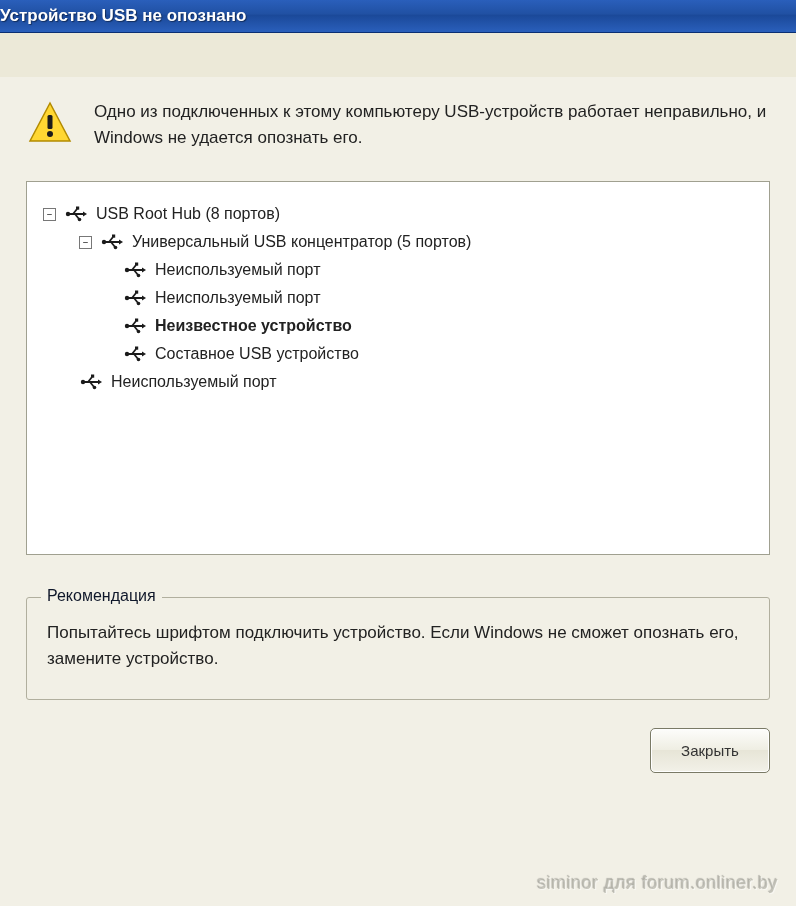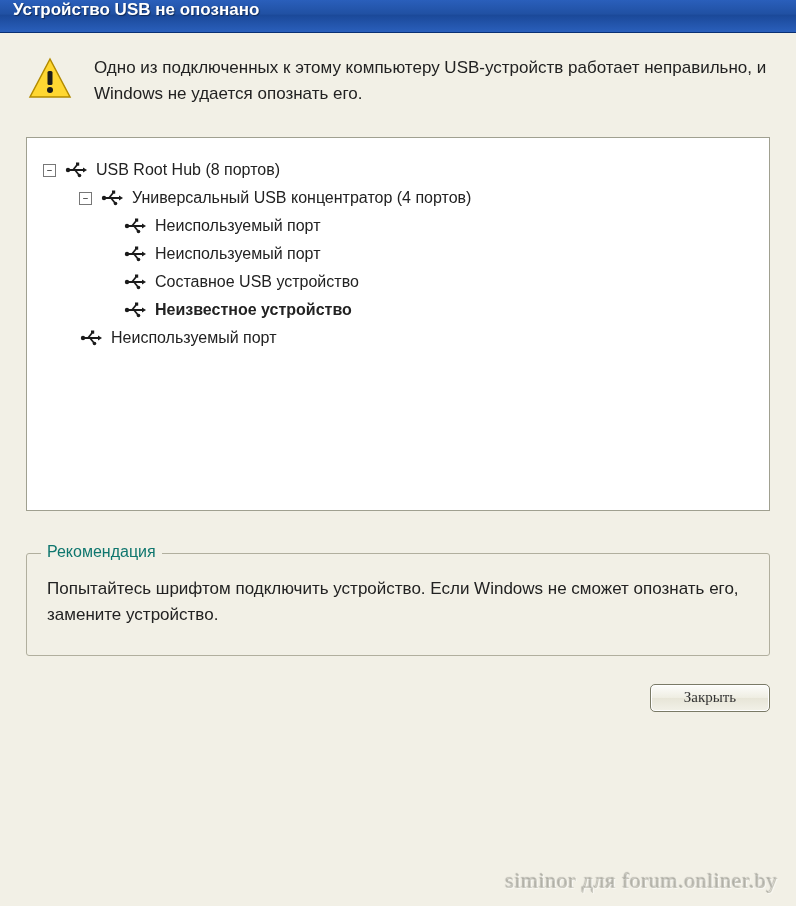--- a/index.html
+++ b/index.html
@@ -12,32 +12,32 @@
   height:906px;
   overflow:hidden;
 }
 .window{
   display:flex;flex-direction:column;height:100%;
 }
 .titlebar{
   height:32px;
   background:linear-gradient(#2a5fbb,#2050a2 45%,#1a4898 46%,#2a5fbb);
   border-bottom:1px solid #0a2f73;
-  display:flex;align-items:flex-start;
-  padding:0 13px;
+  display:flex;align-items:center;
+  padding:0 0;
 }
 .titlebar .title{
   color:#fff;font-weight:bold;font-size:17px;
   text-shadow:1px 1px 1px rgba(0,0,0,.45);
 }
 .body{
   flex:1;
   background:#f2f0e6;
   padding:22px 26px 18px 26px;
-  display:flex;flex-direction:column;
+  display:flex;flex-direction:column;margin-top:44px;
 }
 .info-row{
   display:flex;align-items:flex-start;gap:20px;
   margin-bottom:30px;
 }
 .warn-icon svg{width:48px;height:48px;}
 .info-text{font-size:17px;line-height:1.5;}
 .hint-text{font-size:17px;margin-bottom:14px;}
 .tree-frame{
   border:1px solid #a0a090;
@@ -71,41 +71,40 @@
 .fieldset{
   border:1px solid #b1af9e;
   border-radius:3px;
   padding:22px 20px 26px 20px;
   margin-top:42px;
   position:relative;
 }
 .fieldset-legend{
   position:absolute;top:-11px;left:14px;
   background:#f2f0e6;padding:0 6px;
-  font-size:16px;color:#0f766e;
+  font-size:16px;color:#0f172a;
 }
 .fieldset-text{font-size:17px;line-height:1.55;}
 
 .button-row{
   display:flex;justify-content:flex-end;
   margin-top:28px;
 }
 .btn{
-  min-width:120px;height:28px;
+  min-width:120px;height:45px;
   border:1px solid #7a7a66;
   border-radius:5px;
   background:linear-gradient(#fdfdfb,#efeee3 48%,#e7e5d7 50%,#f2f1e8);
   font-size:15px;color:#333;
   cursor:pointer;
   box-shadow:0 0 0 1px #fff inset;
-  font-family:Liberation Serif, serif;
 }
 .watermark{
   position:absolute;right:18px;bottom:12px;
-  font-family:Liberation Serif, serif;font-size:22px;
+  font-family:Liberation Sans, sans-serif;font-size:18px;
   color:rgba(160,160,150,.55);
   text-shadow:1px 1px 1px rgba(255,255,255,.6),-1px -1px 1px rgba(0,0,0,.25);
   letter-spacing:.5px;
   pointer-events:none;
 }
 </style>
 </head>
 <body>
 
 <div class="window">
@@ -153,21 +152,21 @@
             <svg viewBox="0 0 24 18">
                 <circle cx="4" cy="9" r="2.2" fill="#1b1b1b"></circle>
                 <path d="M4 9 H19" stroke="#1b1b1b" stroke-width="2"></path>
                 <path d="M9 9 L13 4" stroke="#1b1b1b" stroke-width="1.8"></path>
                 <rect x="12" y="1.5" width="3.2" height="3.2" fill="#1b1b1b"></rect>
                 <path d="M11 9 L15 14" stroke="#1b1b1b" stroke-width="1.8"></path>
                 <circle cx="15.5" cy="14.5" r="1.8" fill="#1b1b1b"></circle>
                 <path d="M19 6.5 L23 9 L19 11.5 Z" fill="#1b1b1b"></path>
               </svg>
           </span>
-          <span class="tree-label">Универсальный USB концентратор (4 портов)</span>
+          <span class="tree-label">Универсальный USB концентратор (5 портов)</span>
         </div>
 
         <div class="tree-row indent-2">
           <span class="usb-icon">
             <svg viewBox="0 0 24 18">
                 <circle cx="4" cy="9" r="2.2" fill="#1b1b1b"></circle>
                 <path d="M4 9 H19" stroke="#1b1b1b" stroke-width="2"></path>
                 <path d="M9 9 L13 4" stroke="#1b1b1b" stroke-width="1.8"></path>
                 <rect x="12" y="1.5" width="3.2" height="3.2" fill="#1b1b1b"></rect>
                 <path d="M11 9 L15 14" stroke="#1b1b1b" stroke-width="1.8"></path>
@@ -198,36 +197,36 @@
             <svg viewBox="0 0 24 18">
                 <circle cx="4" cy="9" r="2.2" fill="#1b1b1b"></circle>
                 <path d="M4 9 H19" stroke="#1b1b1b" stroke-width="2"></path>
                 <path d="M9 9 L13 4" stroke="#1b1b1b" stroke-width="1.8"></path>
                 <rect x="12" y="1.5" width="3.2" height="3.2" fill="#1b1b1b"></rect>
                 <path d="M11 9 L15 14" stroke="#1b1b1b" stroke-width="1.8"></path>
                 <circle cx="15.5" cy="14.5" r="1.8" fill="#1b1b1b"></circle>
                 <path d="M19 6.5 L23 9 L19 11.5 Z" fill="#1b1b1b"></path>
               </svg>
           </span>
+          <span class="tree-label bold">Неизвестное устройство</span>
+        </div>
+
+        <div class="tree-row indent-2">
+          <span class="usb-icon">
+            <svg viewBox="0 0 24 18">
+                <circle cx="4" cy="9" r="2.2" fill="#1b1b1b"></circle>
+                <path d="M4 9 H19" stroke="#1b1b1b" stroke-width="2"></path>
+                <path d="M9 9 L13 4" stroke="#1b1b1b" stroke-width="1.8"></path>
+                <rect x="12" y="1.5" width="3.2" height="3.2" fill="#1b1b1b"></rect>
+                <path d="M11 9 L15 14" stroke="#1b1b1b" stroke-width="1.8"></path>
+                <circle cx="15.5" cy="14.5" r="1.8" fill="#1b1b1b"></circle>
+                <path d="M19 6.5 L23 9 L19 11.5 Z" fill="#1b1b1b"></path>
+              </svg>
+          </span>
           <span class="tree-label">Составное USB устройство</span>
-        </div>
-
-        <div class="tree-row indent-2">
-          <span class="usb-icon">
-            <svg viewBox="0 0 24 18">
-                <circle cx="4" cy="9" r="2.2" fill="#1b1b1b"></circle>
-                <path d="M4 9 H19" stroke="#1b1b1b" stroke-width="2"></path>
-                <path d="M9 9 L13 4" stroke="#1b1b1b" stroke-width="1.8"></path>
-                <rect x="12" y="1.5" width="3.2" height="3.2" fill="#1b1b1b"></rect>
-                <path d="M11 9 L15 14" stroke="#1b1b1b" stroke-width="1.8"></path>
-                <circle cx="15.5" cy="14.5" r="1.8" fill="#1b1b1b"></circle>
-                <path d="M19 6.5 L23 9 L19 11.5 Z" fill="#1b1b1b"></path>
-              </svg>
-          </span>
-          <span class="tree-label bold">Неизвестное устройство</span>
         </div>
 
         <div class="tree-row indent-1">
           <span class="usb-icon">
             <svg viewBox="0 0 24 18">
                 <circle cx="4" cy="9" r="2.2" fill="#1b1b1b"></circle>
                 <path d="M4 9 H19" stroke="#1b1b1b" stroke-width="2"></path>
                 <path d="M9 9 L13 4" stroke="#1b1b1b" stroke-width="1.8"></path>
                 <rect x="12" y="1.5" width="3.2" height="3.2" fill="#1b1b1b"></rect>
                 <path d="M11 9 L15 14" stroke="#1b1b1b" stroke-width="1.8"></path>

